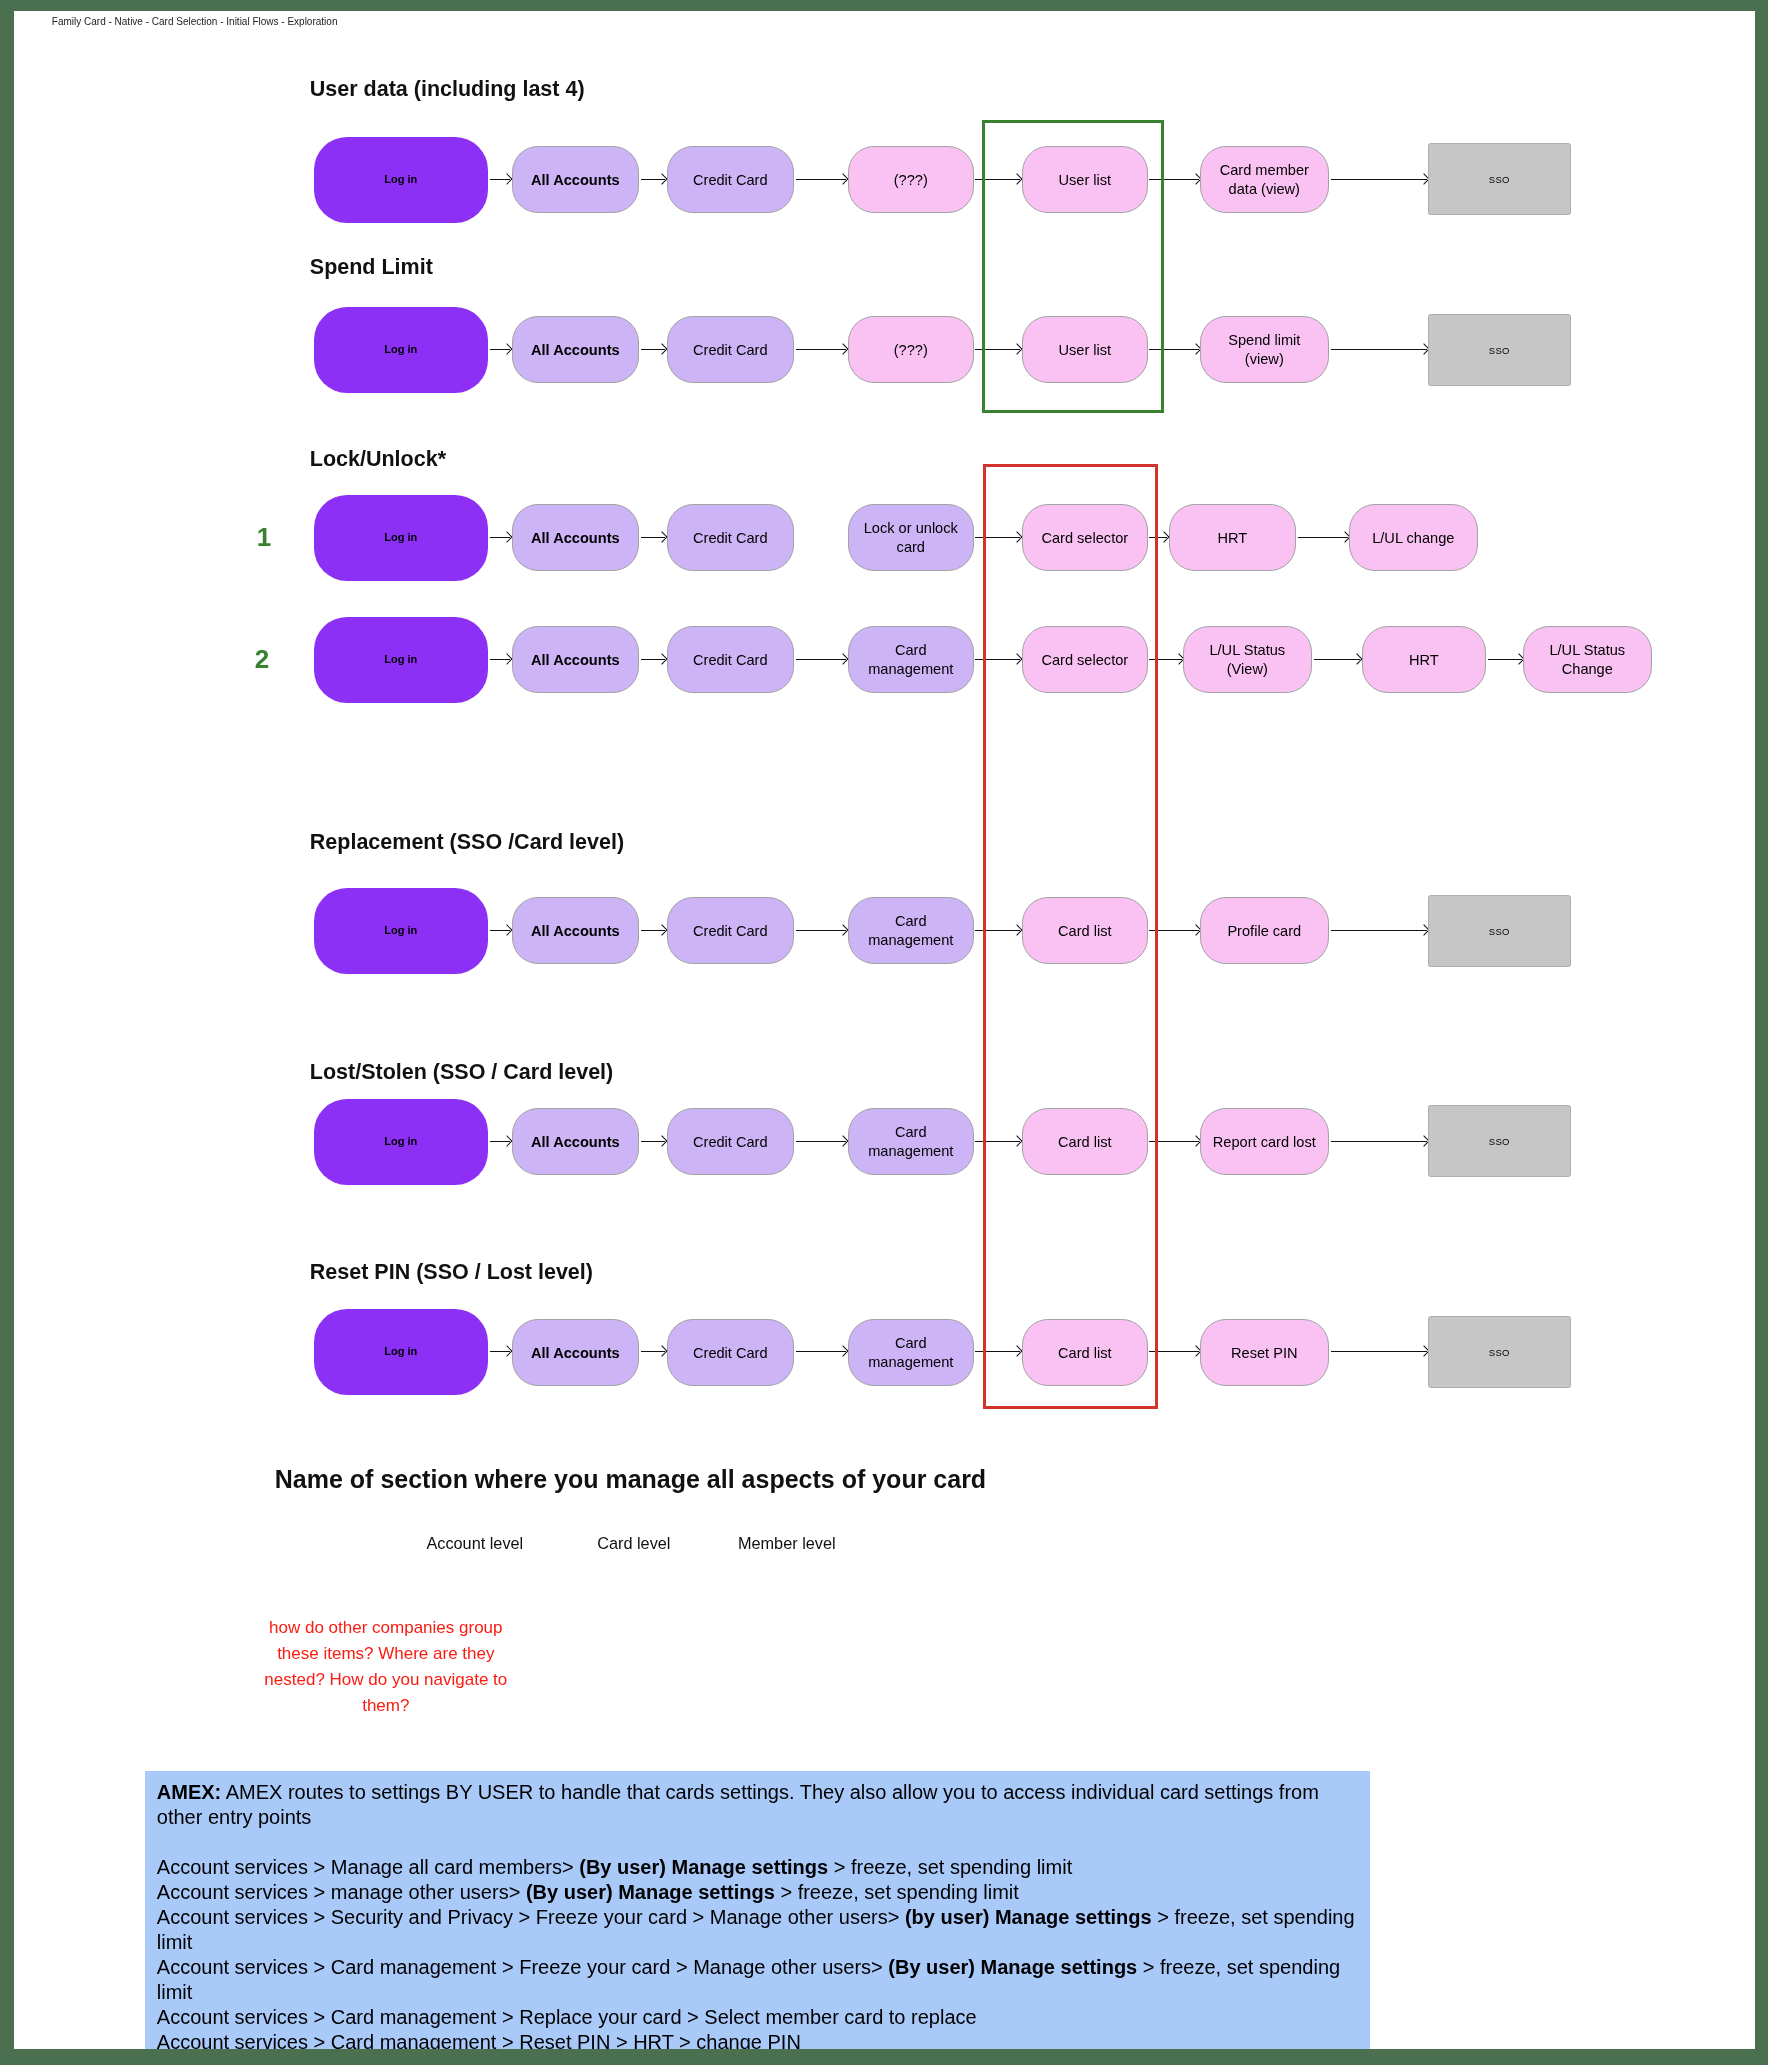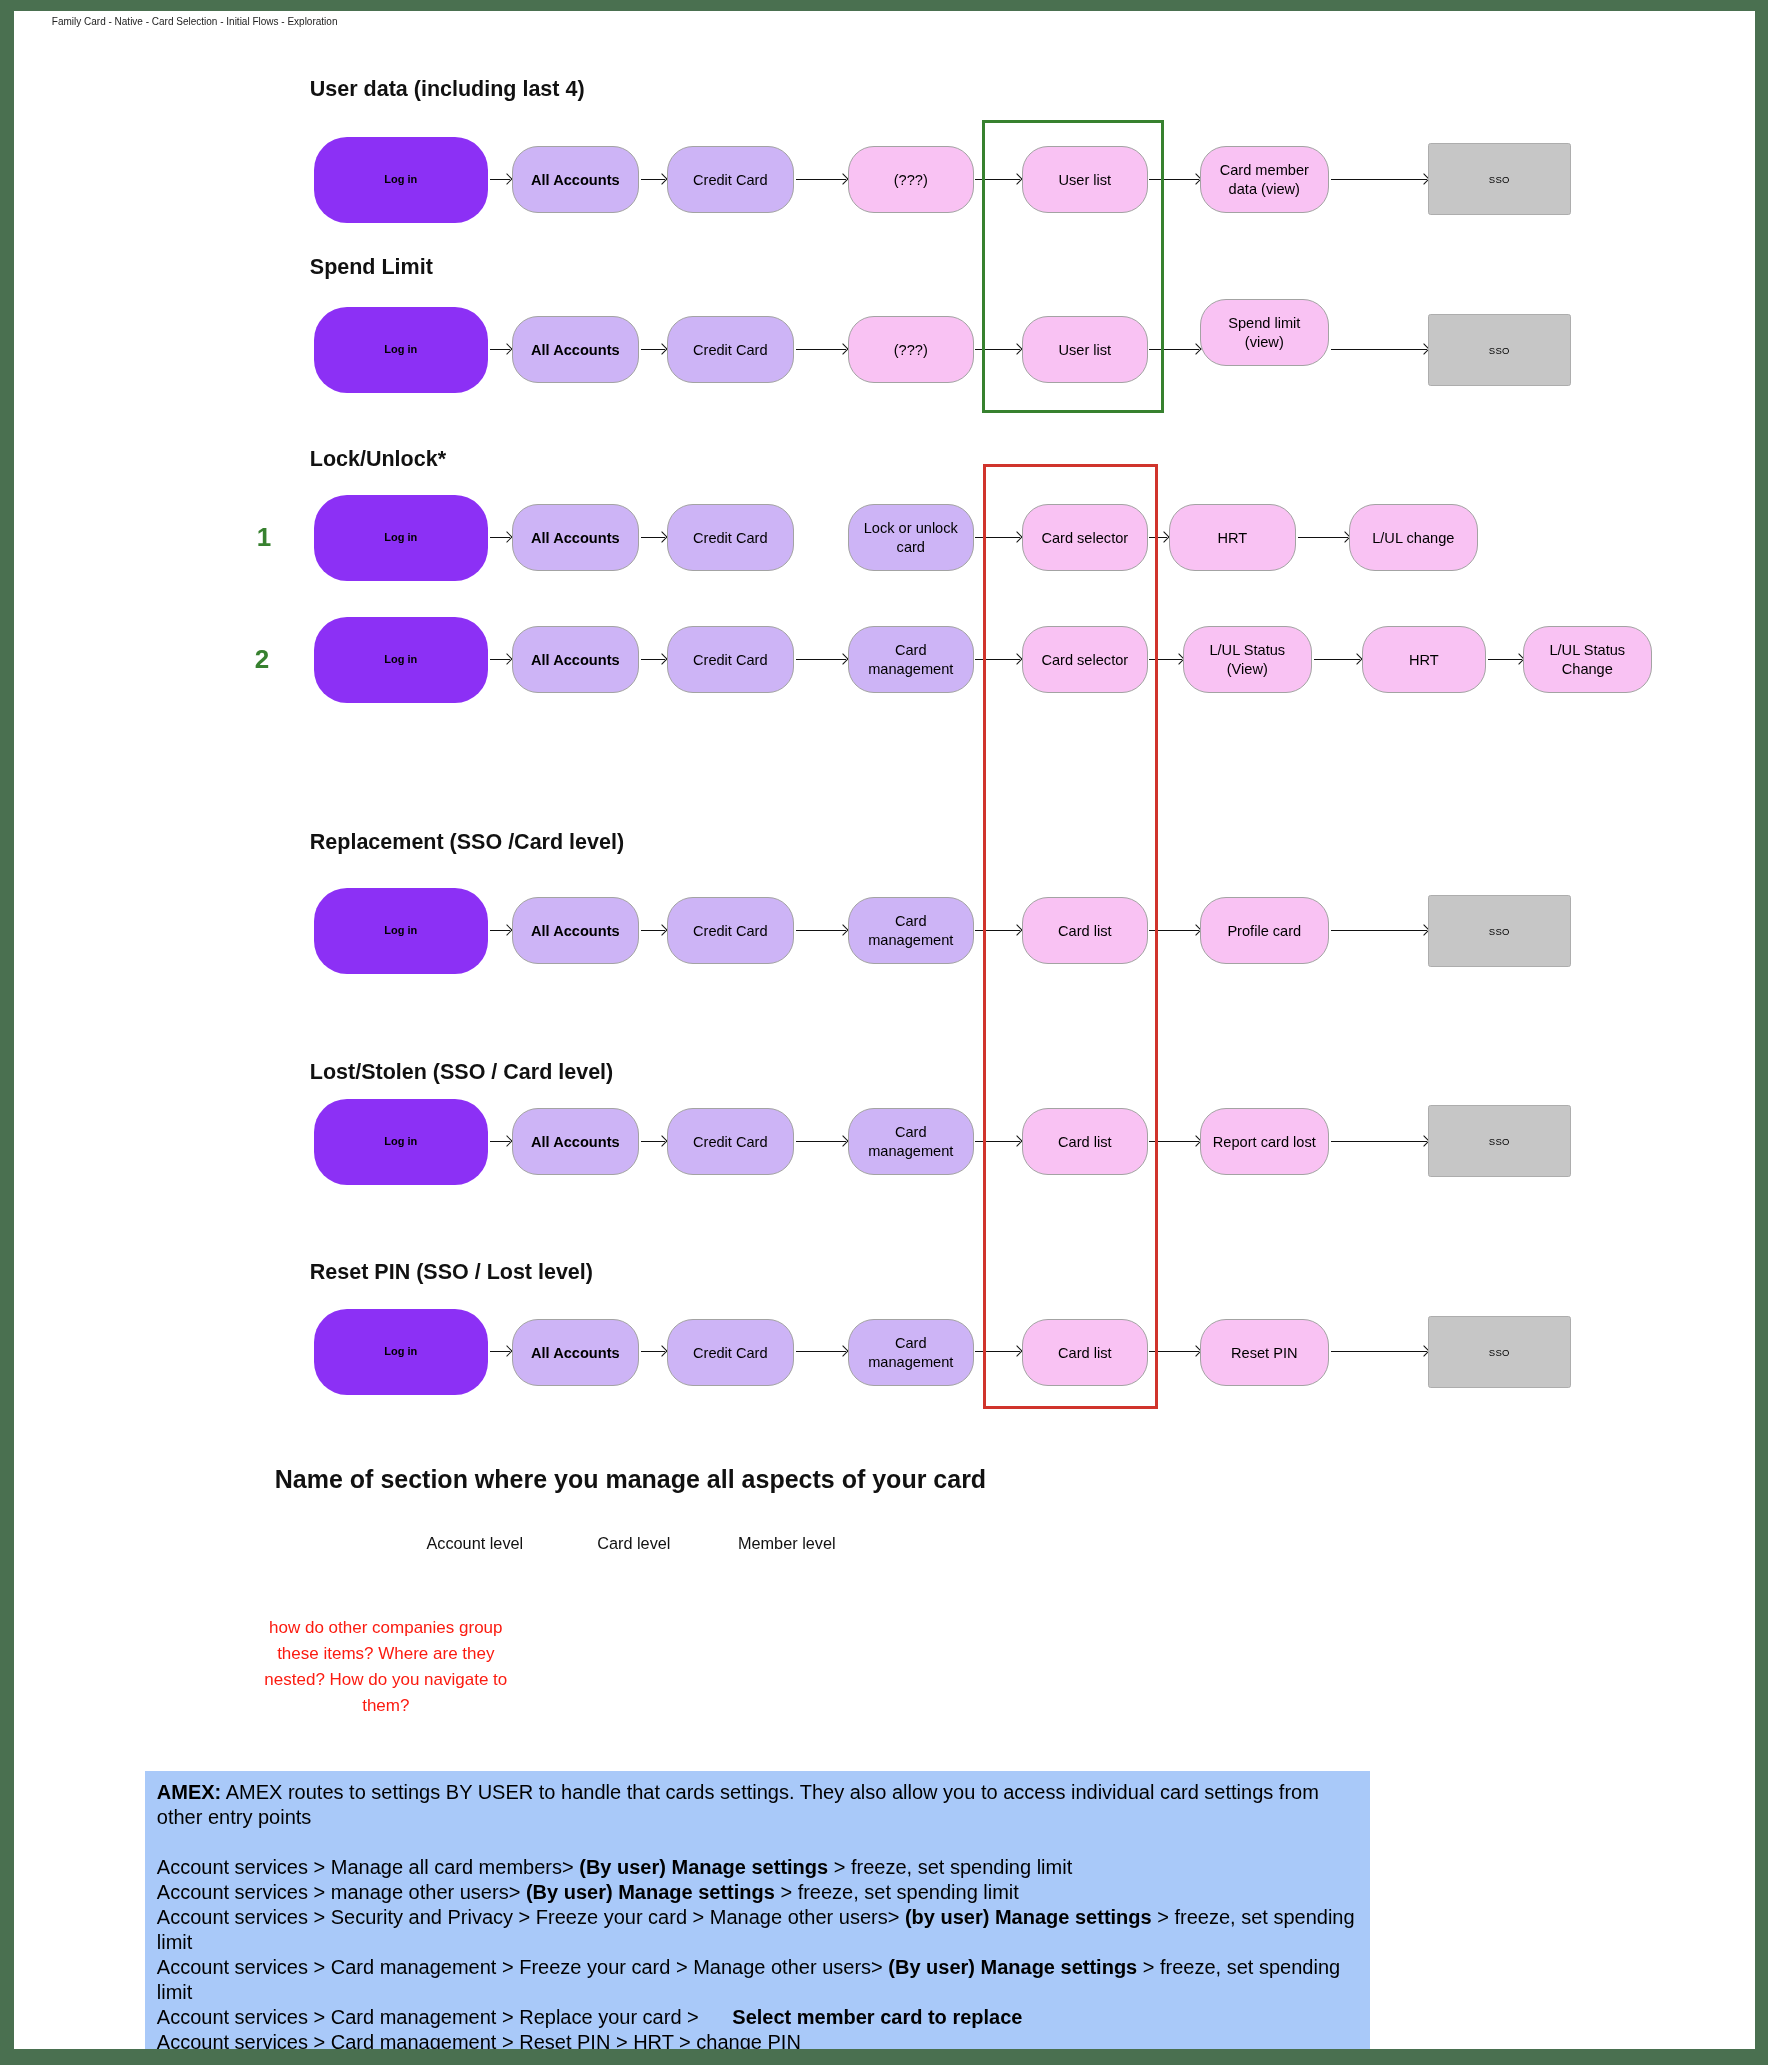--- a/index.html
+++ b/index.html
@@ -55,21 +55,21 @@
   <i class="arrow" style="left:961px;top:168px;width:45px"></i>
   <i class="arrow" style="left:1135px;top:168px;width:50px"></i>
   <i class="arrow" style="left:1317px;top:168px;width:96px"></i>
 
   <div class="sec" style="left:296px;top:244px">Spend Limit</div>
   <div class="node login" style="left:300px;top:296px;width:174px;height:86px">Log in</div>
   <div class="node lav bold" style="left:498px;top:305px;width:127px;height:67px">All Accounts</div>
   <div class="node lav" style="left:653px;top:305px;width:127px;height:67px">Credit Card</div>
   <div class="node pink" style="left:834px;top:305px;width:126px;height:67px">(???)</div>
   <div class="node pink" style="left:1008px;top:305px;width:126px;height:67px">User list</div>
-  <div class="node pink" style="left:1186px;top:288px;width:129px;height:67px">Spend limit (view)</div>
+  <div class="node pink" style="left:1186px;top:305px;width:129px;height:67px">Spend limit (view)</div>
   <div class="ssobox" style="left:1414px;top:303px;width:143px;height:72px">SSO</div>
   <i class="arrow" style="left:476px;top:338px;width:20.6px"></i>
   <i class="arrow" style="left:627px;top:338px;width:24px"></i>
   <i class="arrow" style="left:782px;top:338px;width:50px"></i>
   <i class="arrow" style="left:961px;top:338px;width:45px"></i>
   <i class="arrow" style="left:1135px;top:338px;width:50px"></i>
   <i class="arrow" style="left:1317px;top:338px;width:96px"></i>
 
   <div class="hlbox hl-green" style="left:968px;top:109px;width:182px;height:293px"></div>
 
@@ -158,20 +158,20 @@
   <div class="lvl" style="left:773px;top:1523px">Member level</div>
   <div class="redq" style="left:372px;top:1604px">how do other companies group these items? Where are they nested? How do you navigate to them?</div>
 
   <div class="amex">
     <div><span style="font-weight: 700;">AMEX:</span><span> AMEX routes to settings BY USER to handle that cards settings. They also allow you to access individual card settings from other entry points</span></div>
     <div class="gap"></div>
     <div><span>Account services &gt; Manage all card members&gt; </span><span style="font-weight: 700;">(By user) Manage settings</span><span> &gt; freeze, set spending limit</span></div>
     <div><span>Account services &gt; manage other users&gt; </span><span style="font-weight: 700;">(By user) Manage settings</span><span> &gt; freeze, set spending limit</span></div>
     <div><span>Account services &gt; Security and Privacy &gt; Freeze your card &gt; Manage other users&gt; </span><span style="font-weight: 700;">(by user) Manage settings</span><span> &gt; freeze, set spending limit</span></div>
     <div><span>Account services &gt; Card management &gt; Freeze your card &gt; Manage other users&gt; </span><span style="font-weight: 700;">(By user) Manage settings</span><span> &gt; freeze, set spending limit</span></div>
-    <div><span>Account services &gt; Card management &gt; Replace your card &gt; </span><span style="font-weight: 700; margin-left: 28px;">Select member card to replace</span></div>
+    <div><span>Account services &gt; Card management &gt; Replace your card &gt; </span><span style="font-weight: 400;">Select member card to replace</span></div>
     <div><span>Account services &gt; Card management &gt; Reset PIN &gt; HRT &gt; change PIN</span></div>
     <div><span>Account services &gt; Profile &gt; </span><span style="font-weight: 700;">Member email</span></div>
   </div>
 
  </div>
 </div>
 
 
 </body></html>

